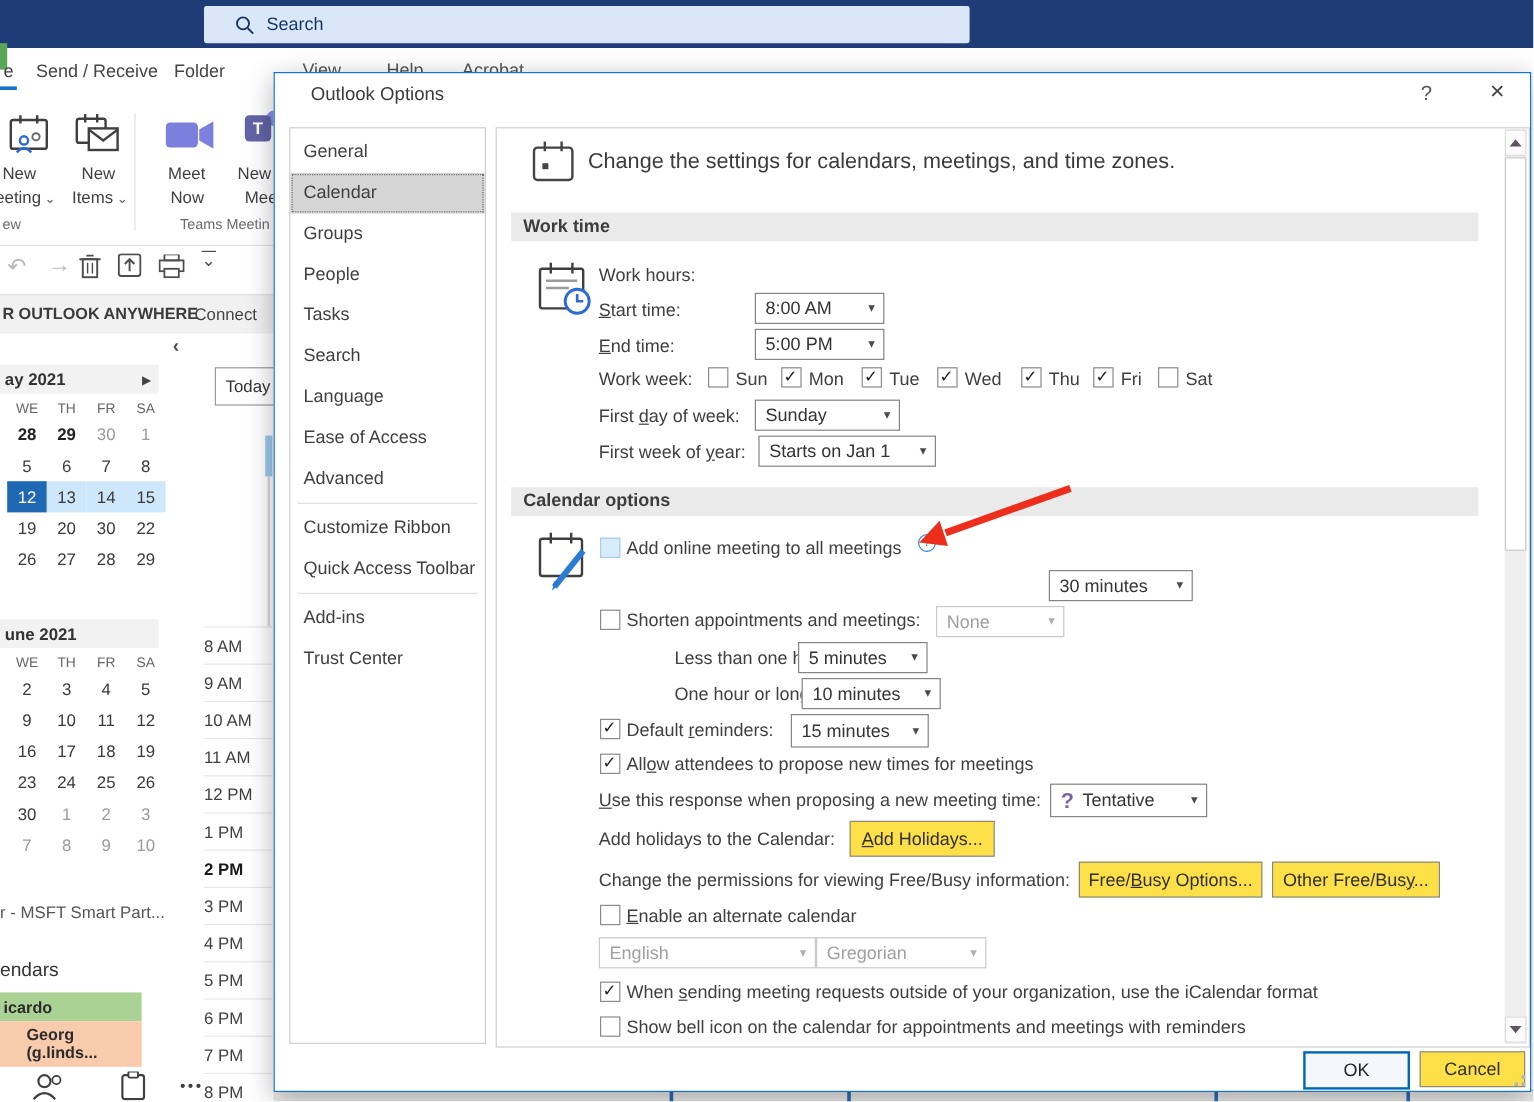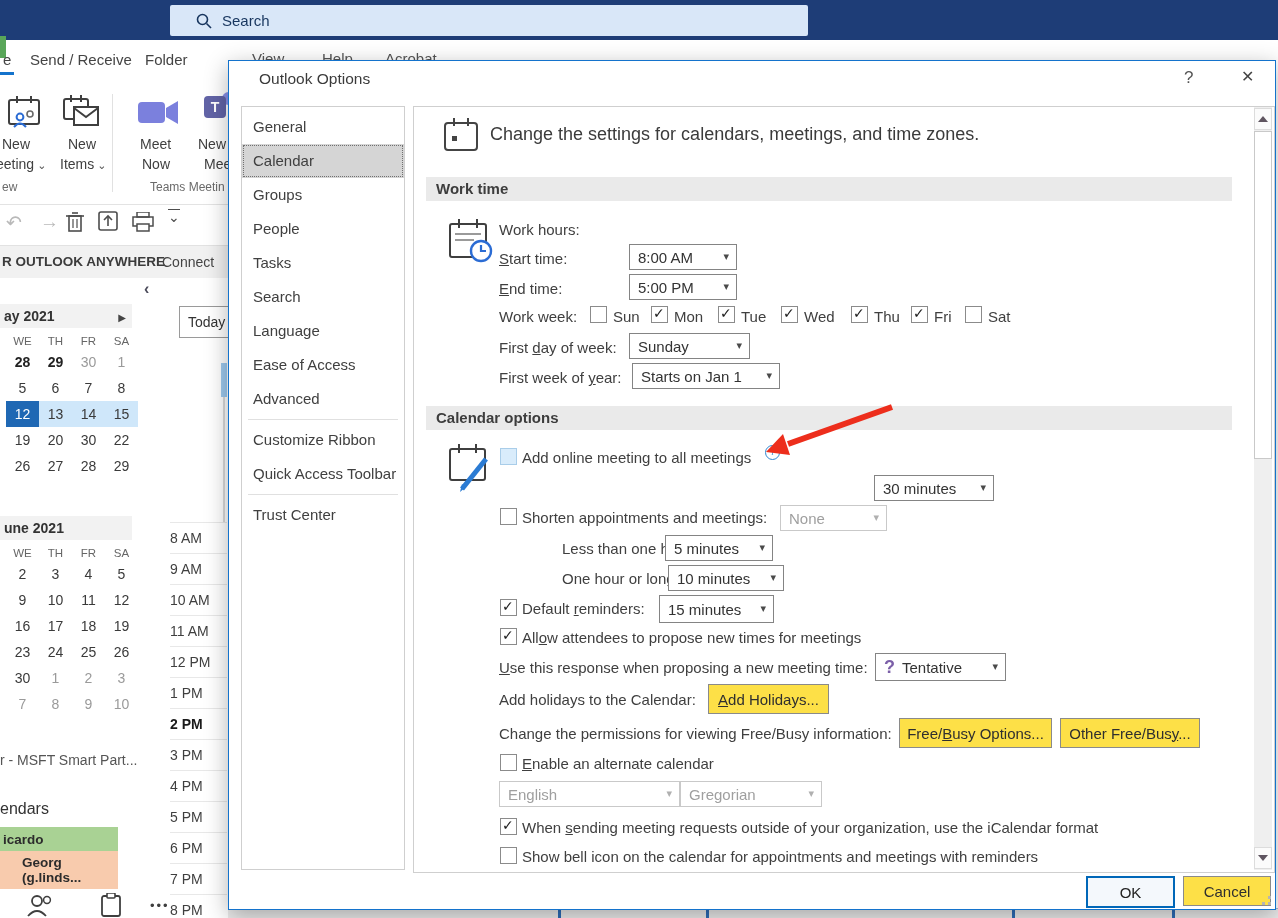--- a/index.html
+++ b/index.html
@@ -341,20 +341,21 @@
       <div class="navitem">People</div>
       <div class="navitem">Tasks</div>
       <div class="navitem">Search</div>
       <div class="navitem">Language</div>
       <div class="navitem">Ease of Access</div>
       <div class="navitem">Advanced</div>
       <div class="navsep"></div>
       <div class="navitem">Customize Ribbon</div>
       <div class="navitem">Quick Access Toolbar</div>
       <div class="navsep"></div>
+      <div class="navitem">Add-ins</div>
       <div class="navitem">Trust Center</div>
     </div>
 
     <div class="abs contentbox" style="left:184px;top:45px;width:860px;height:765px;">
 
       <svg class="abs" style="left:28px;top:10px;" width="38" height="36" viewBox="0 0 38 36">
         <rect x="3" y="6" width="32" height="27" rx="3" fill="none" stroke="#444" stroke-width="2"></rect>
         <line x1="12" y1="1" x2="12" y2="9" stroke="#444" stroke-width="2"></line>
         <line x1="26" y1="1" x2="26" y2="9" stroke="#444" stroke-width="2"></line>
         <rect x="10" y="19" width="5" height="5" fill="#444"></rect>

